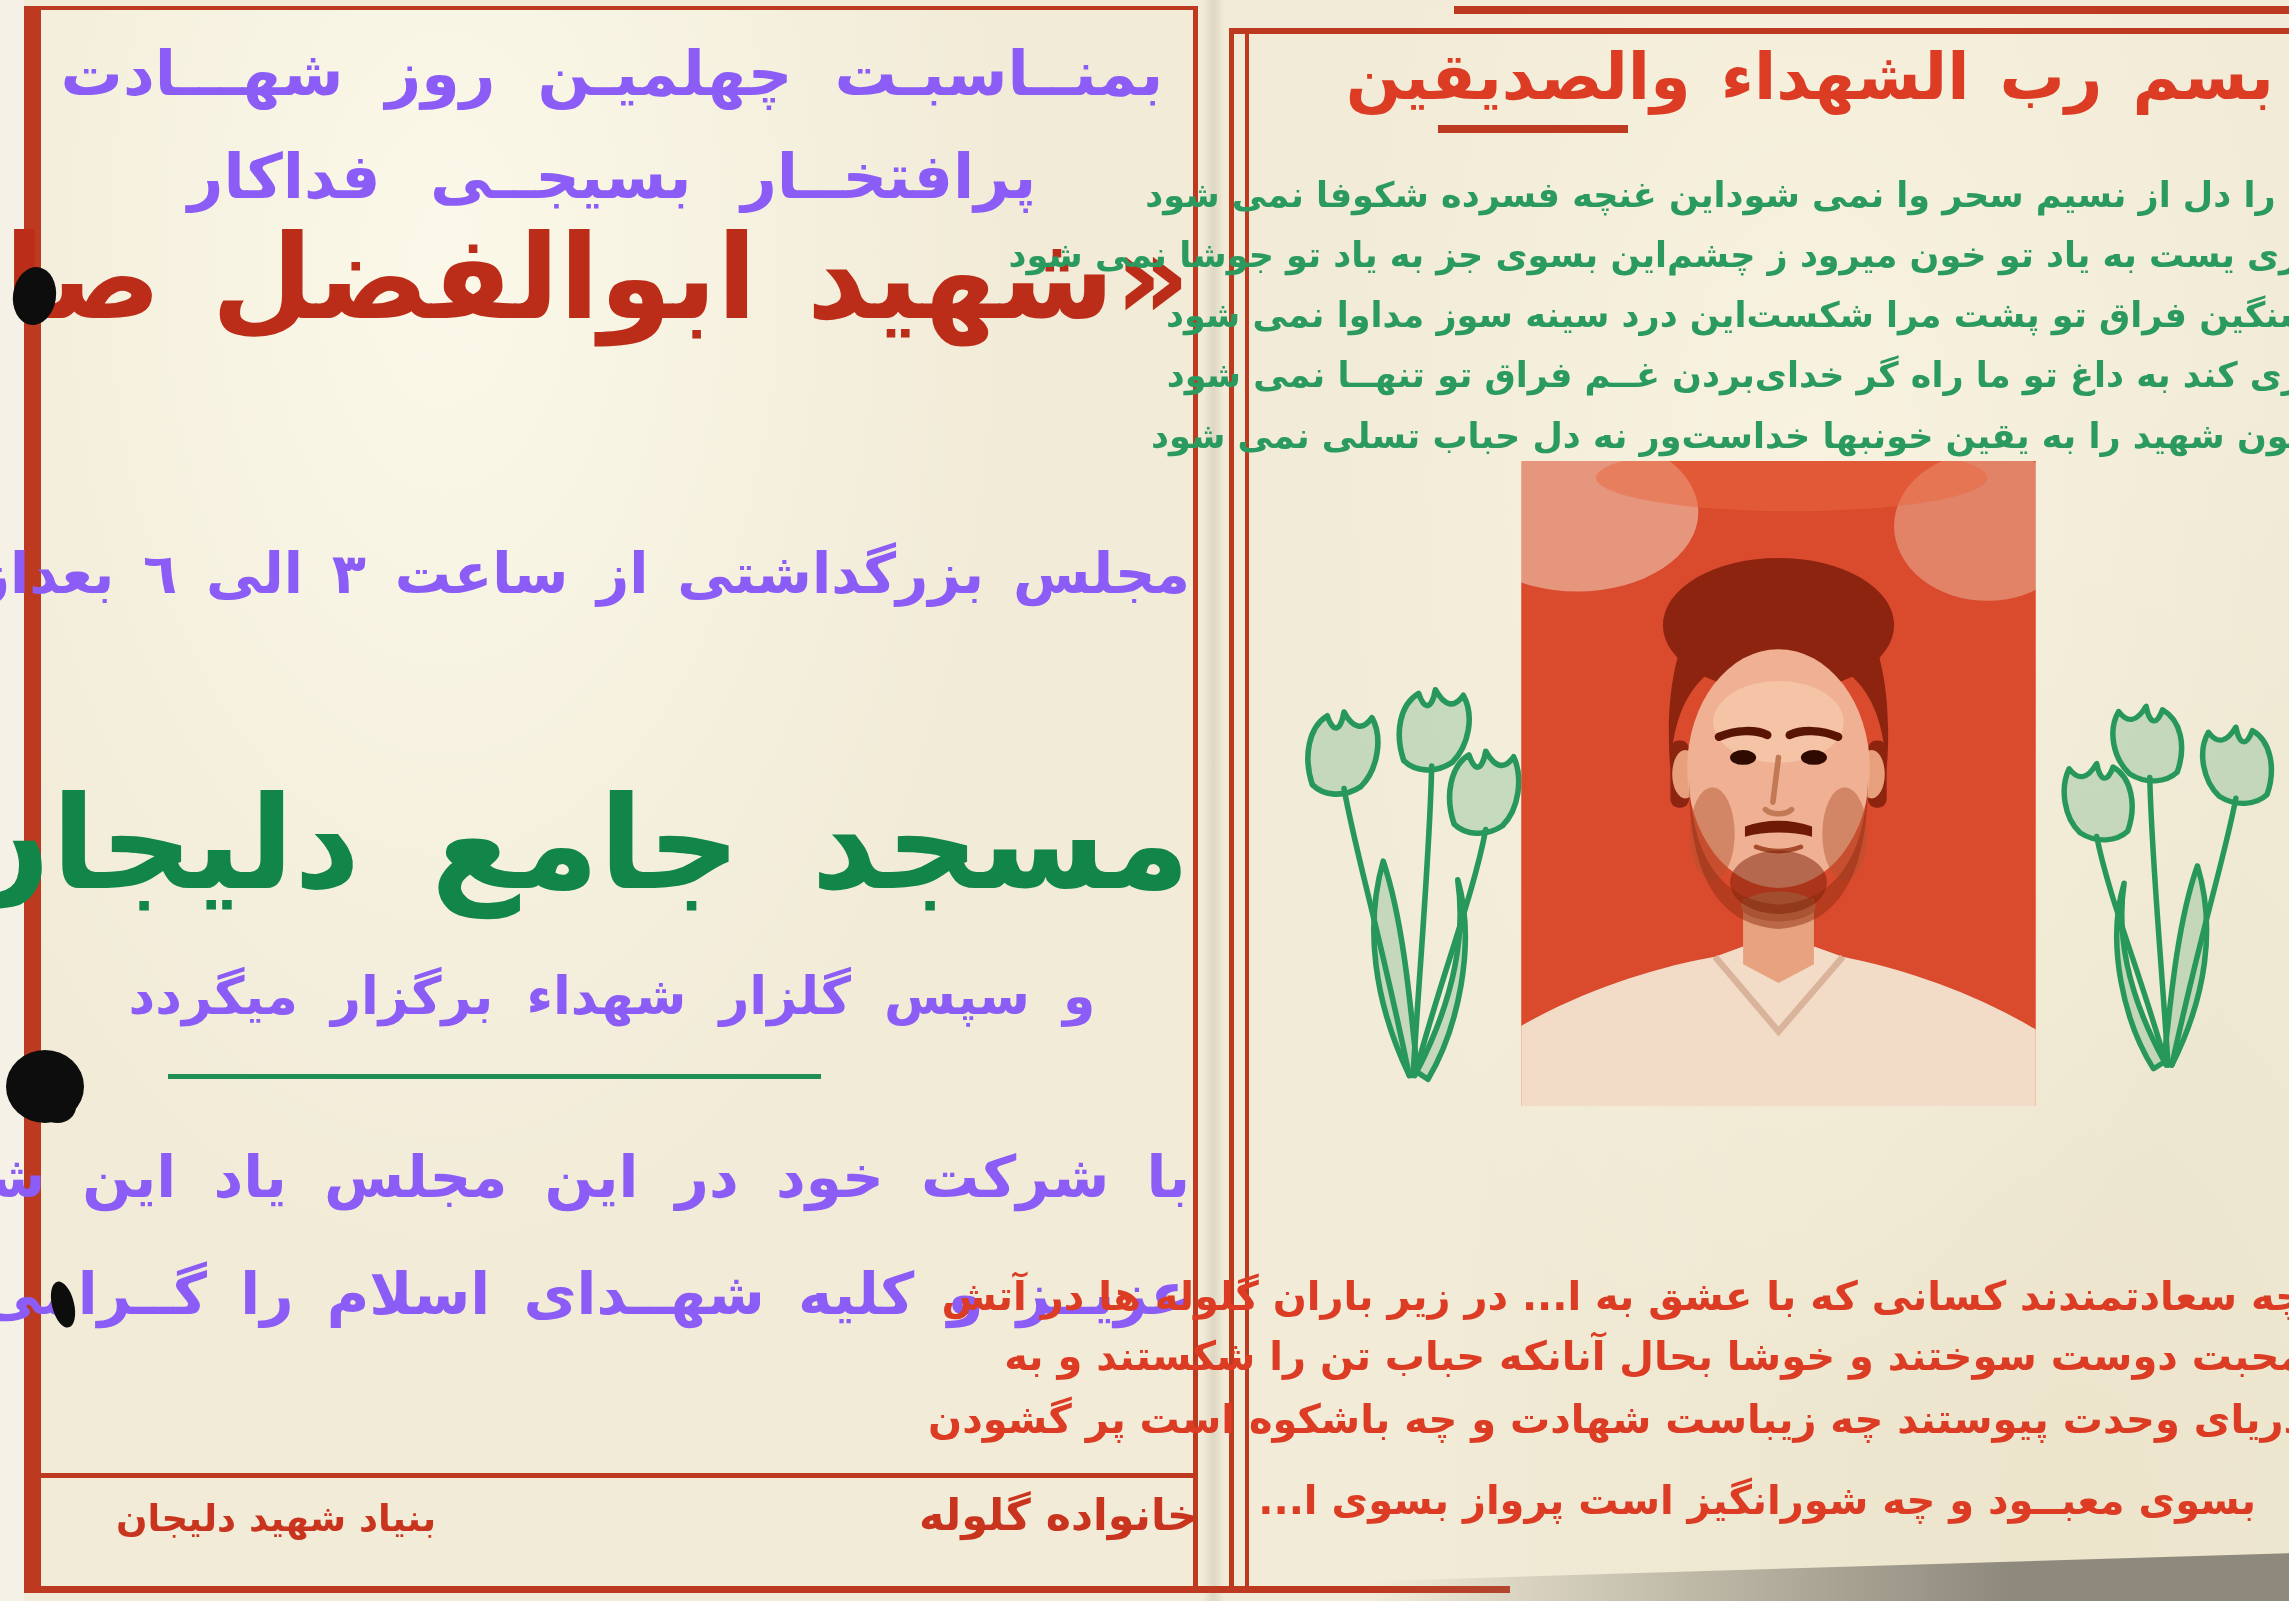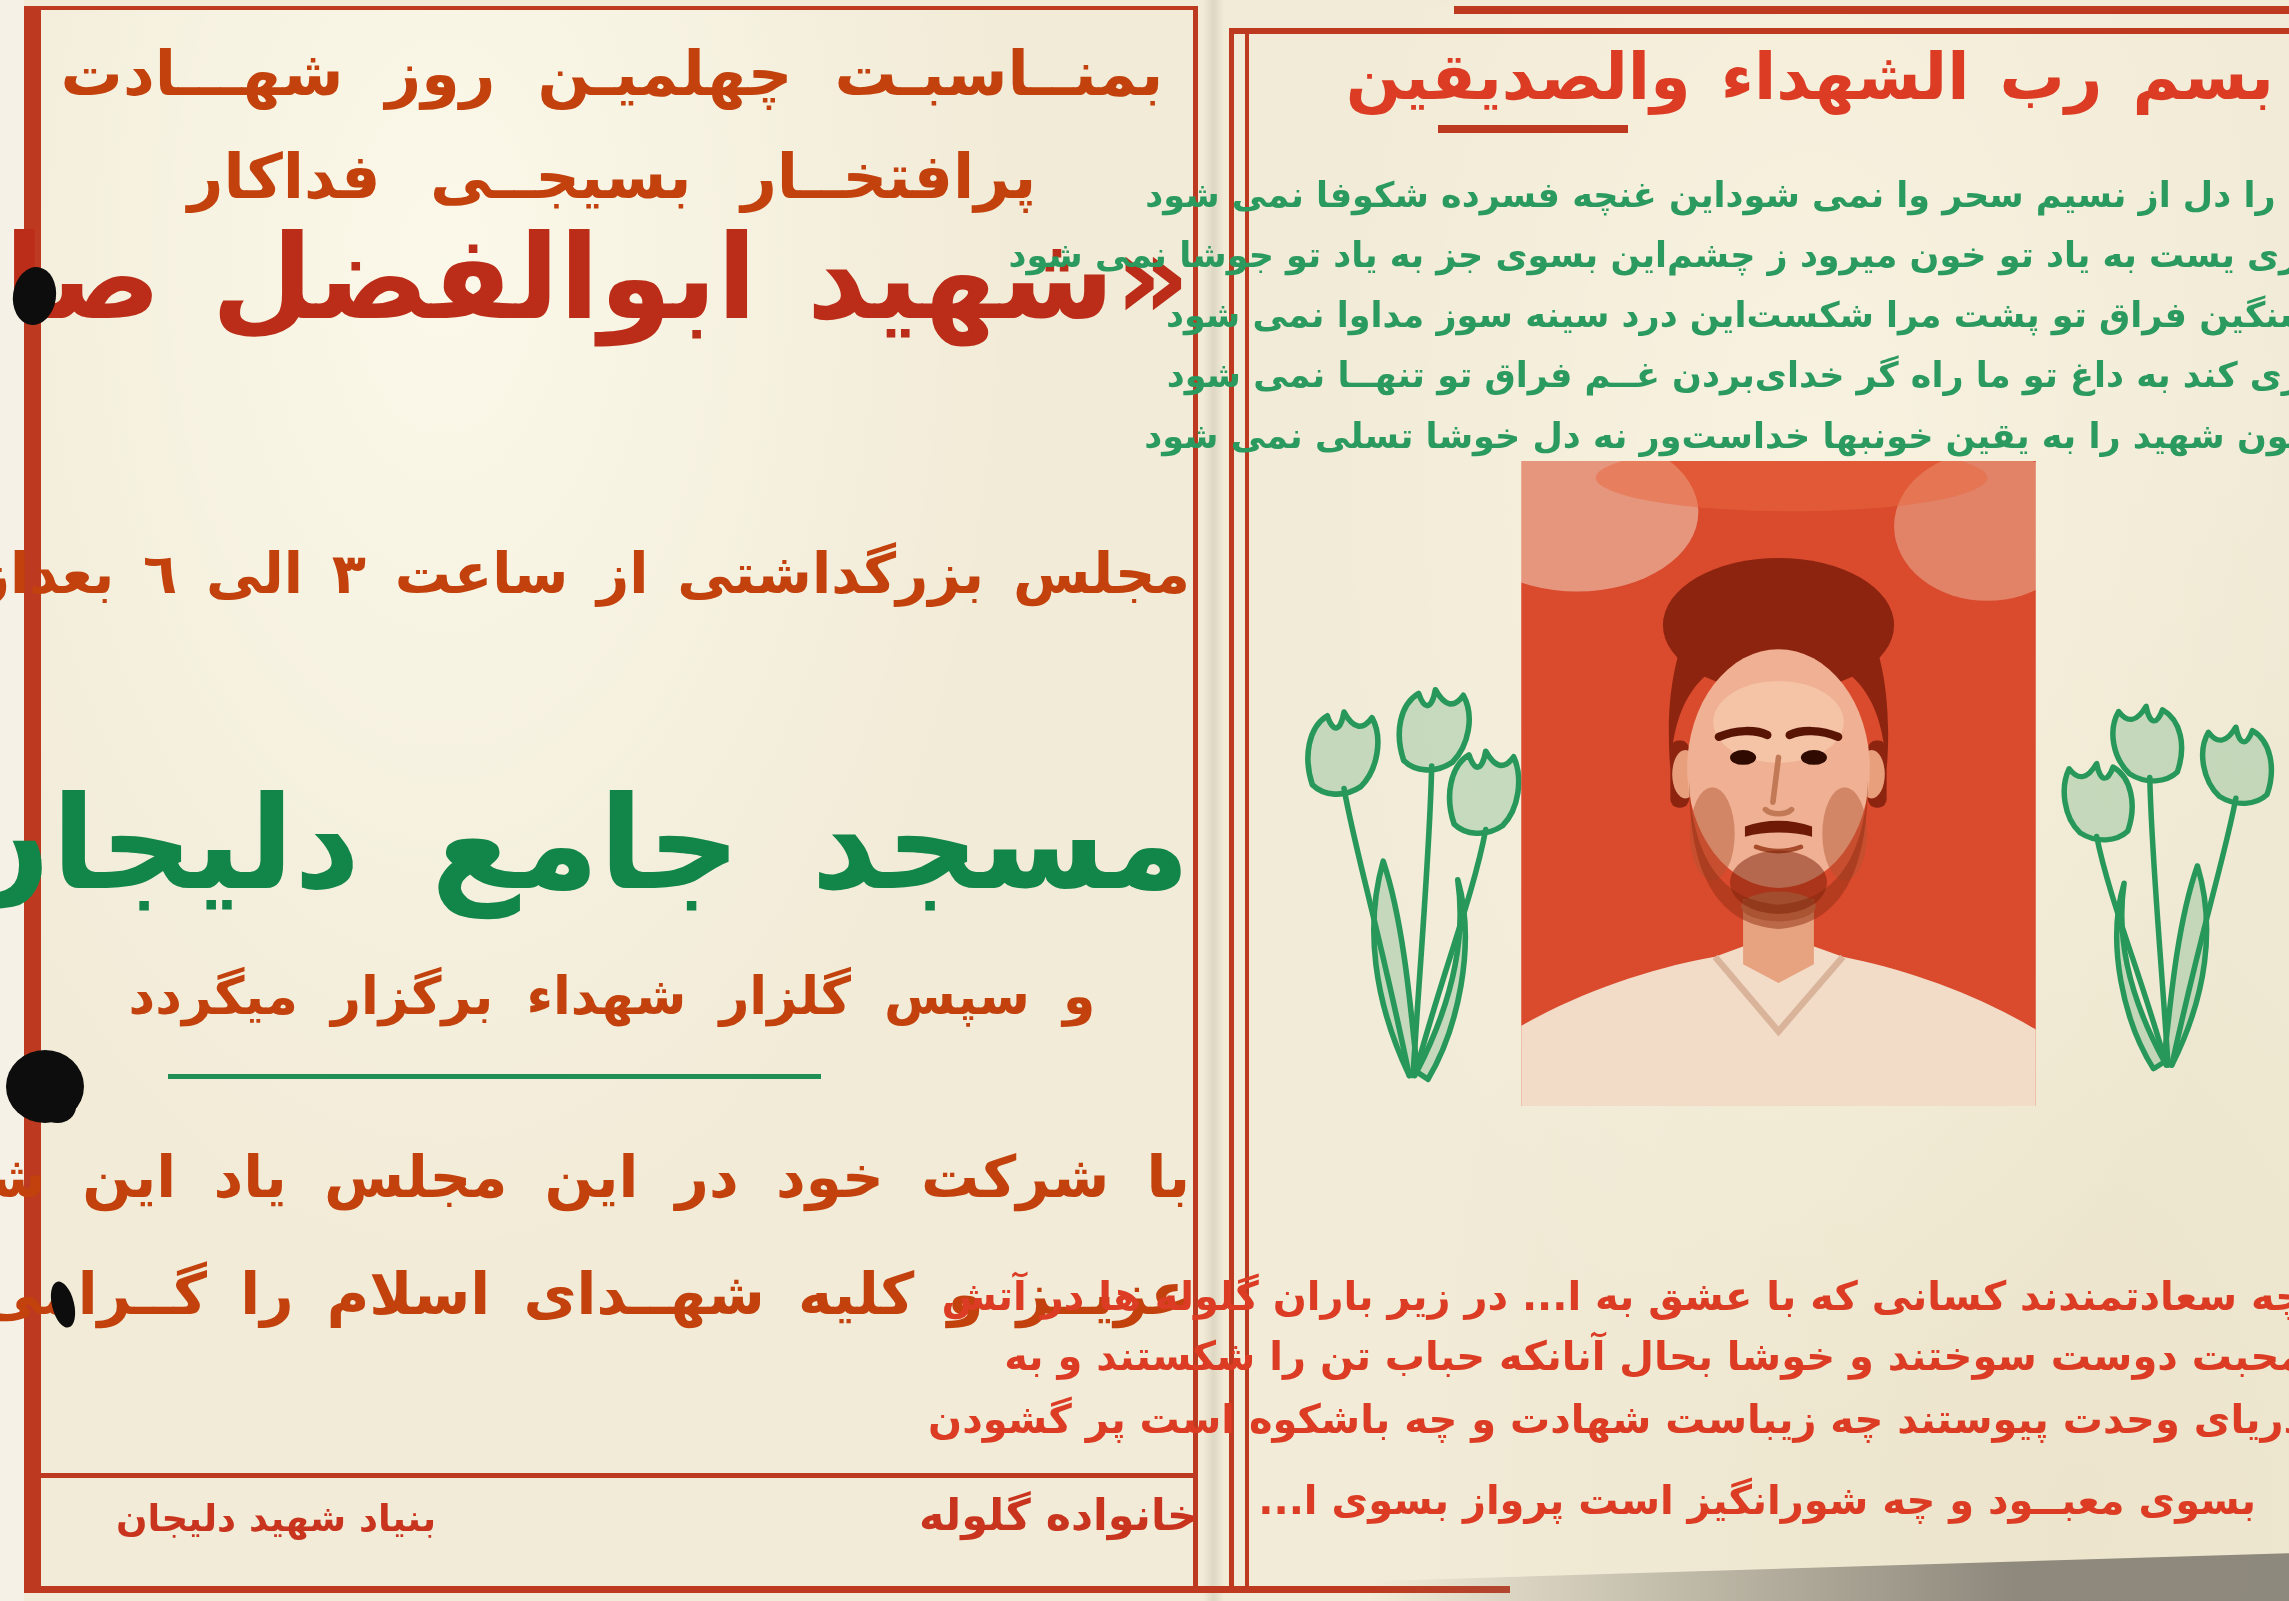--- a/index.html
+++ b/index.html
@@ -15,21 +15,21 @@
                radial-gradient(ellipse at 80% 95%, rgba(214,196,150,.18) 0%, rgba(214,196,150,0) 55%);}
   .scanner-strip{left:0;top:0;width:24px;height:1602px;background:#f5f1e6;}
   .crease{left:1203px;top:0;width:20.5px;height:1602px;
     background:linear-gradient(to right, rgba(0,0,0,0), rgba(110,95,70,.14) 50%, rgba(0,0,0,0));}
 
   .rl{position:absolute;background:#bd3a20;}  
   .gl{position:absolute;background:#1f8f55;}  
 
   .txt{position:absolute;font-weight:bold;direction:rtl;white-space:nowrap;text-align:center;}
   .ltxt{left:34px;width:1156px;}
-  .green{color:#c2410c;}
+  .green{color:#8b5cf6;}
   .dgreen{color:#128648;}
   .red{color:#c9341e;margin-left:24px;}
   .name{color:#bb2d18;}
 
   .l1{top:37px;font-size:62px;word-spacing:20.5px;}
   .l2{top:140px;font-size:62px;word-spacing:28px;}
   .name-line{top:209px;font-size:117px;word-spacing:9.3px;}
   .when1{top:541px;font-size:56px;word-spacing:9.3px;}
   .when2{top:653px;font-size:58px;word-spacing:32px;}
   .venue{top:768px;font-size:129px;word-spacing:26px;}
@@ -107,21 +107,21 @@
   <div class="poem-row pr3">
     <span class="hemi-r">سنگین فراق تو پشت مرا شکست</span>
     <span class="hemi-l">این درد سینه سوز مداوا نمی شود</span>
   </div>
   <div class="poem-row pr4">
     <span class="hemi-r">اری کند به داغ تو ما راه گر خدای</span>
     <span class="hemi-l">بردن غــم فراق تو تنهــا نمی شود</span>
   </div>
   <div class="poem-row pr5">
     <span class="hemi-r">خون شهید را به یقین خونبها خداست</span>
-    <span class="hemi-l">ور نه دل خوشا تسلی نمی شود</span>
+    <span class="hemi-l">ور نه دل حباب تسلی نمی شود</span>
   </div>
 
   <div class="tulips left">
     <svg viewBox="0 0 250 430" width="233" height="401">
       <g stroke="#27985a" stroke-width="6" fill="rgba(39,152,90,.22)" stroke-linecap="round" stroke-linejoin="round">
         <path d="M24,108 C14,78 20,46 40,34 C46,52 54,52 58,30 C68,48 78,50 88,36 C100,58 94,92 76,110 C58,122 36,120 24,108 Z"></path>
         <path d="M122,82 C112,52 118,22 138,10 C144,28 152,28 156,6 C166,24 176,26 186,12 C198,34 192,66 174,84 C156,96 134,94 122,82 Z"></path>
         <path d="M176,150 C166,120 172,88 192,76 C198,94 206,94 210,72 C220,90 230,92 240,78 C250,100 246,134 228,152 C210,164 188,162 176,150 Z"></path>
         <path d="M58,112 C70,180 95,260 128,420" fill="none"></path>
         <path d="M152,88 C150,180 140,290 132,420" fill="none"></path>

